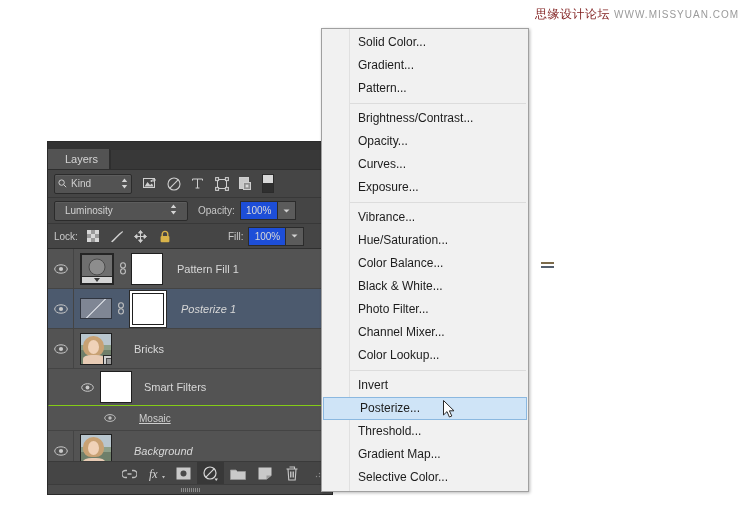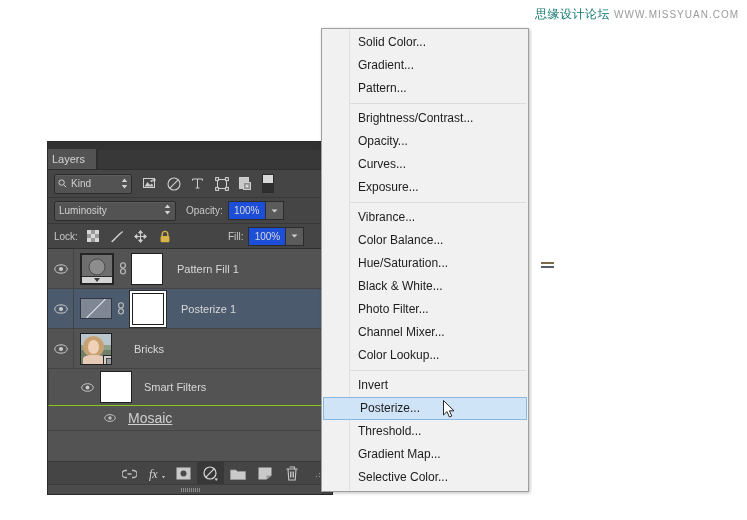--- a/index.html
+++ b/index.html
@@ -12,21 +12,21 @@
     -webkit-font-smoothing:antialiased;
   }
   .root{position:absolute;left:0;top:0;width:747px;height:520px;}
 
   
   .watermark{
     position:absolute; right:8px; top:6px;
     font-size:11px; color:#8e8e8e; letter-spacing:.5px;
     white-space:nowrap; user-select:none;
   }
-  .watermark .cn{font-size:12px; color:#0f766e;}
+  .watermark .cn{font-size:12px; color:#7f1d1d;}
   .watermark .url{font-size:10px; color:#9a9a9a; letter-spacing:1px; margin-left:4px;}
 
   
   .eq-marker{
     position:absolute; left:541px; top:262px;
     width:13px; height:8px; user-select:none;
   }
   .eq-marker i{display:block;height:2px;background:#555f6d;margin-bottom:2px;}
   .eq-marker i.top{background:#7b6a4a;}
 
@@ -39,21 +39,21 @@
   }
   .panel-topbar{
     height:8px;background:#323232;
   }
   .tabstrip{
     height:19px;background:#383838;display:flex;align-items:flex-end;
     border-bottom:1px solid #2e2e2e;
   }
   .tab{
     background:#535353;color:#d4d4d4;font-size:11px;
-    padding:3px 11px 3px 4px;height:14px;line-height:14px;
+    padding:3px 11px 3px 17px;height:14px;line-height:14px;
     border-right:1px solid #2e2e2e;
   }
   .tab-filler{flex:1;background:#383838;height:19px;border-left:1px solid #2e2e2e;}
 
   .filterbar{
     height:27px;background:#454545;display:flex;align-items:center;
     padding:0 6px;border-bottom:1px solid #383838;
   }
   .kindsel{
     width:70px;height:18px;background:#535353;border:1px solid #2b2b2b;
@@ -70,21 +70,21 @@
     margin-left:9px;width:10px;height:17px;border:1px solid #2b2b2b;
     background:linear-gradient(#d8d8d8 0 45%, #2f2f2f 45% 100%);
   }
 
   .bmrow{
     height:25px;background:#454545;display:flex;align-items:center;
     padding:0 6px;border-bottom:1px solid #383838;
   }
   .blendsel{
     width:112px;height:18px;background:#535353;border:1px solid #2b2b2b;
-    border-radius:2px;display:flex;align-items:center;padding:0 4px;
+    border-radius:2px;display:flex;align-items:center;padding:0 10px;
     color:#d2d2d2;font-size:10px;box-shadow:inset 0 1px 0 #5d5d5d;
   }
   .blendsel .lbl{flex:1;}
   .op-label{color:#c9c9c9;font-size:10px;margin-left:10px;margin-right:5px;}
   .numfield{
     height:17px;background:#1d4ed8;border:1px solid #2b2b2b;
     color:#d8d8d8;font-size:10px;display:flex;align-items:center;
     justify-content:center;width:36px;
   }
   .numbtn{
@@ -98,21 +98,21 @@
   }
   .lock-label{color:#c9c9c9;font-size:10px;margin-right:8px;}
   .lockicons{display:flex;align-items:center;gap:10px;}
   .lockicon{width:14px;height:14px;display:flex;align-items:center;justify-content:center;}
 
   .layerlist{background:#535353;}
   .lrow{
     display:flex;align-items:center;height:39px;
     border-bottom:1px solid #444444;position:relative;
   }
-  .lrow.selected{background:#4c5a6e;}
+  .lrow.selected{background:#4c5a6e;font-style:italic;}
   .eyecell{
     width:25px;height:100%;display:flex;align-items:center;justify-content:center;
     border-right:1px solid #444;flex:0 0 25px;
   }
   .thumb{
     width:30px;height:30px;background:#fff;border:1px solid #1f1f1f;
     position:relative;flex:0 0 30px;margin-left:6px;
   }
   .thumb.pattern{
     background:#6f6f6f;border:2px solid #252525;width:28px;height:28px;
@@ -179,21 +179,21 @@
     border-bottom:1px solid #84cc16;padding-left:25px;background:#535353;
     border-left:1px solid #444;
   }
   .sfrow .eye-sm{width:26px;display:flex;align-items:center;justify-content:center;flex:0 0 26px;}
   .mosaicrow{
     display:flex;align-items:center;height:24px;background:#535353;
     padding-left:51px;border-bottom:1px solid #444;
   }
   .mosaicrow .eye-sm{width:22px;display:flex;align-items:center;justify-content:center;flex:0 0 22px;}
   .sfname{color:#d8d8d8;font-size:11px;margin-left:12px;}
-  .mosaicname{color:#cfcfcf;font-size:14px;margin-left:7px;text-decoration:underline;}
+  .mosaicname{color:#cfcfcf;font-size:10px;margin-left:18px;text-decoration:underline;}
 
   .panel-bottom{
     position:absolute;left:0;bottom:9px;width:100%;height:23px;
     background:#454545;border-top:1px solid #3a3a3a;
     display:flex;align-items:center;justify-content:flex-end;margin-top:12px;
   }
   .btn-ic{
     width:27px;height:23px;display:flex;align-items:center;justify-content:center;
   }
   .btn-ic.active{background:#383838;}
@@ -441,20 +441,34 @@
       <div class="mosaicrow">
         <span class="eye-sm">
           <svg width="12" height="8" viewBox="0 0 12 8">
               <ellipse cx="6" cy="4" rx="5.3" ry="3.4" fill="none" stroke="#bdbdbd" stroke-width="1"></ellipse>
               <circle cx="6" cy="4" r="1.7" fill="#bdbdbd"></circle>
             </svg>
         </span>
         <span class="mosaicname">Mosaic</span>
       </div>
 
+      <div class="lrow" style="height:40px">
+        <div class="eyecell">
+          <svg width="14" height="10" viewBox="0 0 14 10">
+              <ellipse cx="7" cy="5" rx="6.3" ry="4.2" fill="none" stroke="#c9c9c9" stroke-width="1"></ellipse>
+              <circle cx="7" cy="5" r="2.1" fill="#c9c9c9"></circle>
+            </svg>
+        </div>
+        <div class="thumb photo" style="width:32px;height:32px">
+          <span class="hair"></span>
+            <span class="face2"></span>
+            <span class="body"></span>
+        </div>
+        <span class="lname italic" style="margin-left:22px">Background</span>
+      </div>
     </div>
 
     <div class="panel-bottom">
       <span class="btn-ic">
         <svg width="15" height="10" viewBox="0 0 15 10">
             <path d="M5.5 5 H9.5 M5 1.5 H3.5 a3.5 3.5 0 0 0 0 7 H5 M10 1.5 H11.5 a3.5 3.5 0 0 1 0 7 H10" fill="none" stroke="#bdbdbd" stroke-width="1.3"></path>
           </svg>
       </span>
       <span class="btn-ic">
         <svg width="18" height="14" viewBox="0 0 18 14">
@@ -526,22 +540,22 @@
         <div class="mi">Solid Color...</div>
         <div class="mi">Gradient...</div>
         <div class="mi">Pattern...</div>
         <div class="msep"></div>
         <div class="mi">Brightness/Contrast...</div>
         <div class="mi">Opacity...</div>
         <div class="mi">Curves...</div>
         <div class="mi">Exposure...</div>
         <div class="msep"></div>
         <div class="mi">Vibrance...</div>
+        <div class="mi">Hue/Saturation...</div>
         <div class="mi">Color Balance...</div>
-        <div class="mi">Hue/Saturation...</div>
         <div class="mi">Black &amp; White...</div>
         <div class="mi">Photo Filter...</div>
         <div class="mi">Channel Mixer...</div>
         <div class="mi">Color Lookup...</div>
         <div class="msep"></div>
         <div class="mi">Invert</div>
         <div class="mi hl">Posterize...</div>
         <div class="mi">Threshold...</div>
         <div class="mi">Gradient Map...</div>
         <div class="mi">Selective Color...</div>

